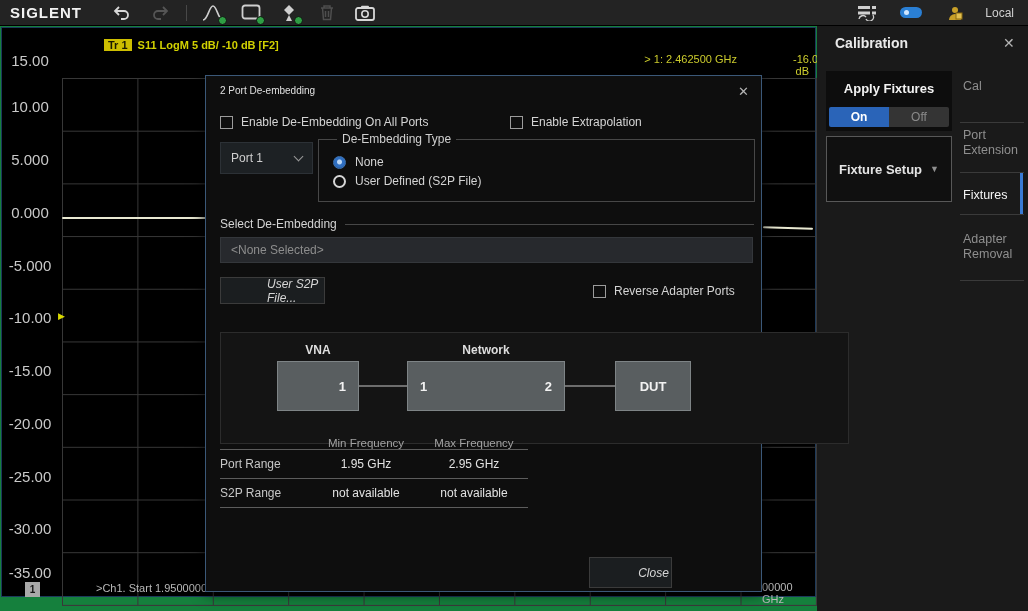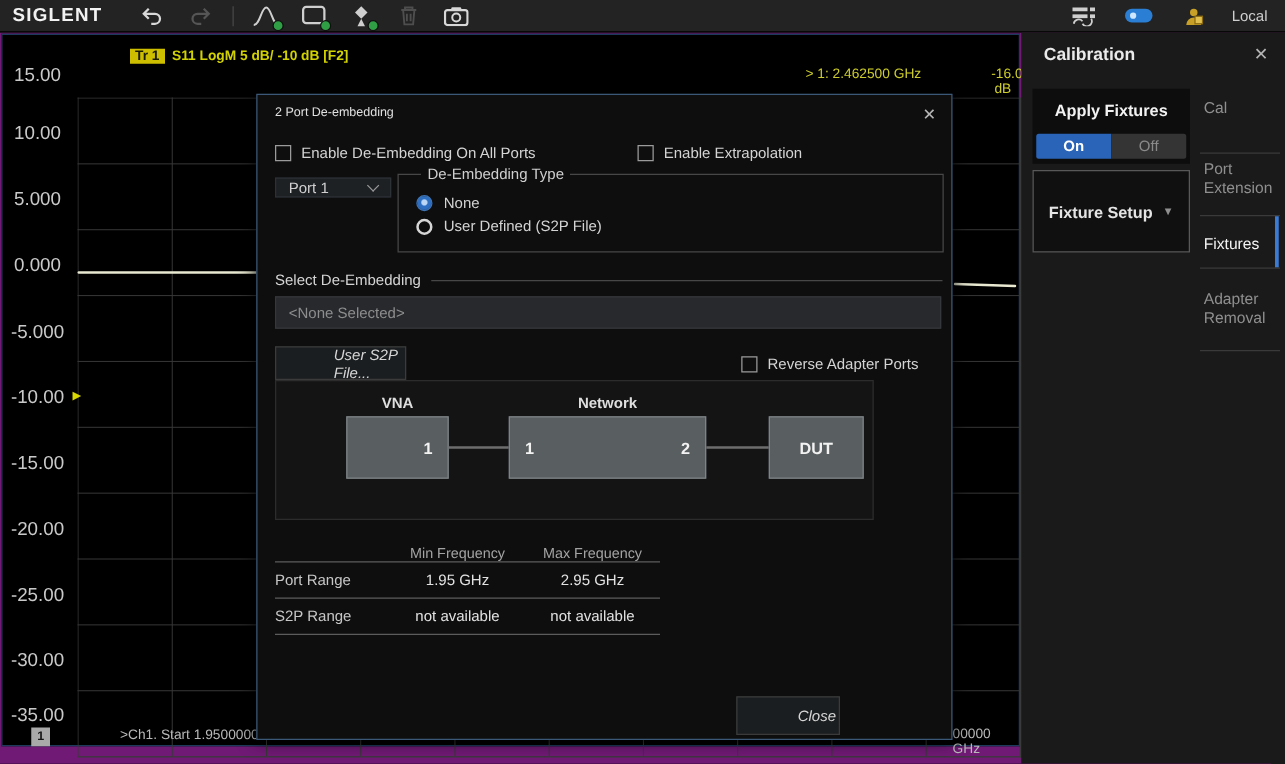--- a/index.html
+++ b/index.html
@@ -1,19 +1,19 @@
 <!DOCTYPE html>
 <html><head>
 <meta charset="utf-8">
 <style>
   * { margin:0; padding:0; box-sizing:border-box; }
   body { background:#000; }
   .screen {
     position:relative; width:1028px; height:611px; overflow:hidden;
-    background:#701a75; font-family:"Liberation Sans","DejaVu Sans",sans-serif;
+    background:#15803d; font-family:"Liberation Sans","DejaVu Sans",sans-serif;
     color:#d0d0d0; font-size:12px;
   }
   .abs { position:absolute;padding-left:46px; }
 
   
   .toolbar { position:absolute; left:0; top:0; width:1028px; height:26px;
     background:#232323; display:flex; align-items:center; border-bottom:1px solid #000; }
   .brand { font-size:15px; font-weight:bold; color:#f2f2f2; letter-spacing:1px; margin-left:10px; width:86px; }
   .tb-icon { position:relative; width:24px; height:20px; display:flex; align-items:center; justify-content:center; margin-left:14px; }
   .tb-icon svg { display:block; }
@@ -45,38 +45,38 @@
   .status-txt { position:absolute; color:#b9b9b9; font-size:11px; }
 
   
   .dialog { position:absolute; left:205px; top:75px; width:557px; height:517px;
     background:#0e0e0e; border:1px solid #3b5878; box-shadow:0 0 14px rgba(0,0,0,.9); }
   .dlg-title { position:absolute; left:14px; top:9px; font-size:10px; color:#e0e0e0;text-align:right; }
   .x-btn { position:absolute; color:#b5b5b5; font-size:13px; cursor:default; }
   .cbrow { position:absolute; display:flex; align-items:center; gap:8px; height:16px; }
   .cbox { width:13px; height:13px; border:1px solid #9b9b9b; background:transparent; flex:none; }
   .cblabel { font-size:12px; color:#d4d4d4; white-space:nowrap; }
-  .select { position:absolute; left:14px; top:66px; width:93px; height:16px; background:#1d2124;
+  .select { position:absolute; left:14px; top:66px; width:93px; height:32px; background:#1d2124;
     border:1px solid #2c3136; display:flex; align-items:center; padding:0 10px; color:#cfcfcf; }
   .chev { width:7px; height:7px; border-right:1.5px solid #9a9a9a; border-bottom:1.5px solid #9a9a9a;
     transform:rotate(45deg); margin-left:auto; margin-top:-3px; }
   fieldset.group { position:absolute; left:112px; top:56px; width:437px; height:70px;
     border:1px solid #474747; padding:4px 0 0 14px; }
   fieldset.group legend { font-size:12px; color:#cfcfcf; padding:0 5px; margin-left:4px; }
   .radiorow { display:flex; align-items:center; gap:9px; margin-top:5px; }
   .radio { width:13px; height:13px; border-radius:50%; flex:none; }
   .radio.sel { border:1px solid #3e74b4; background:radial-gradient(circle at 50% 45%, #bcd7f5 0 2px, #2f6fc2 3px 60%, #173a66 100%); }
   .radio.unsel { border:2px solid #d6d6d6; background:transparent; }
   .legend-row { position:absolute; left:14px; top:141px; width:534px; display:flex; align-items:center; }
   .legend-row .line { flex:1; height:1px; background:#474747; margin-left:8px; }
   .filebox { position:absolute; left:14px; top:161px; width:533px; height:26px; background:#27292d;
     border:1px solid #34373b; color:#8d8d8d; display:flex; align-items:center; padding-left:10px; }
   .btn { background:#1b1e20; border:1px solid #3b3b3b; color:#d6d6d6; font-size:12px;
     display:flex; align-items:center; justify-content:center;font-style:italic; }
-  .diagram { position:absolute; left:14px; top:228px; width:479px; height:112px;
+  .diagram { position:absolute; left:14px; top:256px; width:629px; height:112px;
     background:#141414; border:1px solid #2c2c2c; }
   .diag-label { position:absolute; top:10px; text-align:center; font-size:12px; font-weight:bold; color:#dedede; }
   .node { position:absolute; top:28px; height:50px; background:#595e60; border:1px solid #7e8486;
     color:#f2f2f2; font-size:13px; font-weight:bold; display:flex; align-items:center; }
   .conn { position:absolute; top:52px; height:2px; background:#6d6d6d; }
   .freq-table { position:absolute; left:14px; top:349px; width:308px; }
   .trow { display:flex; align-items:center; height:28px; }
   .trow .c0 { width:92px; font-size:12px; color:#c6c6c6; }
   .trow .c1, .trow .c2 { width:108px; text-align:center; font-size:12px; color:#e2e2e2; }
   .trow.head { height:24px; }

